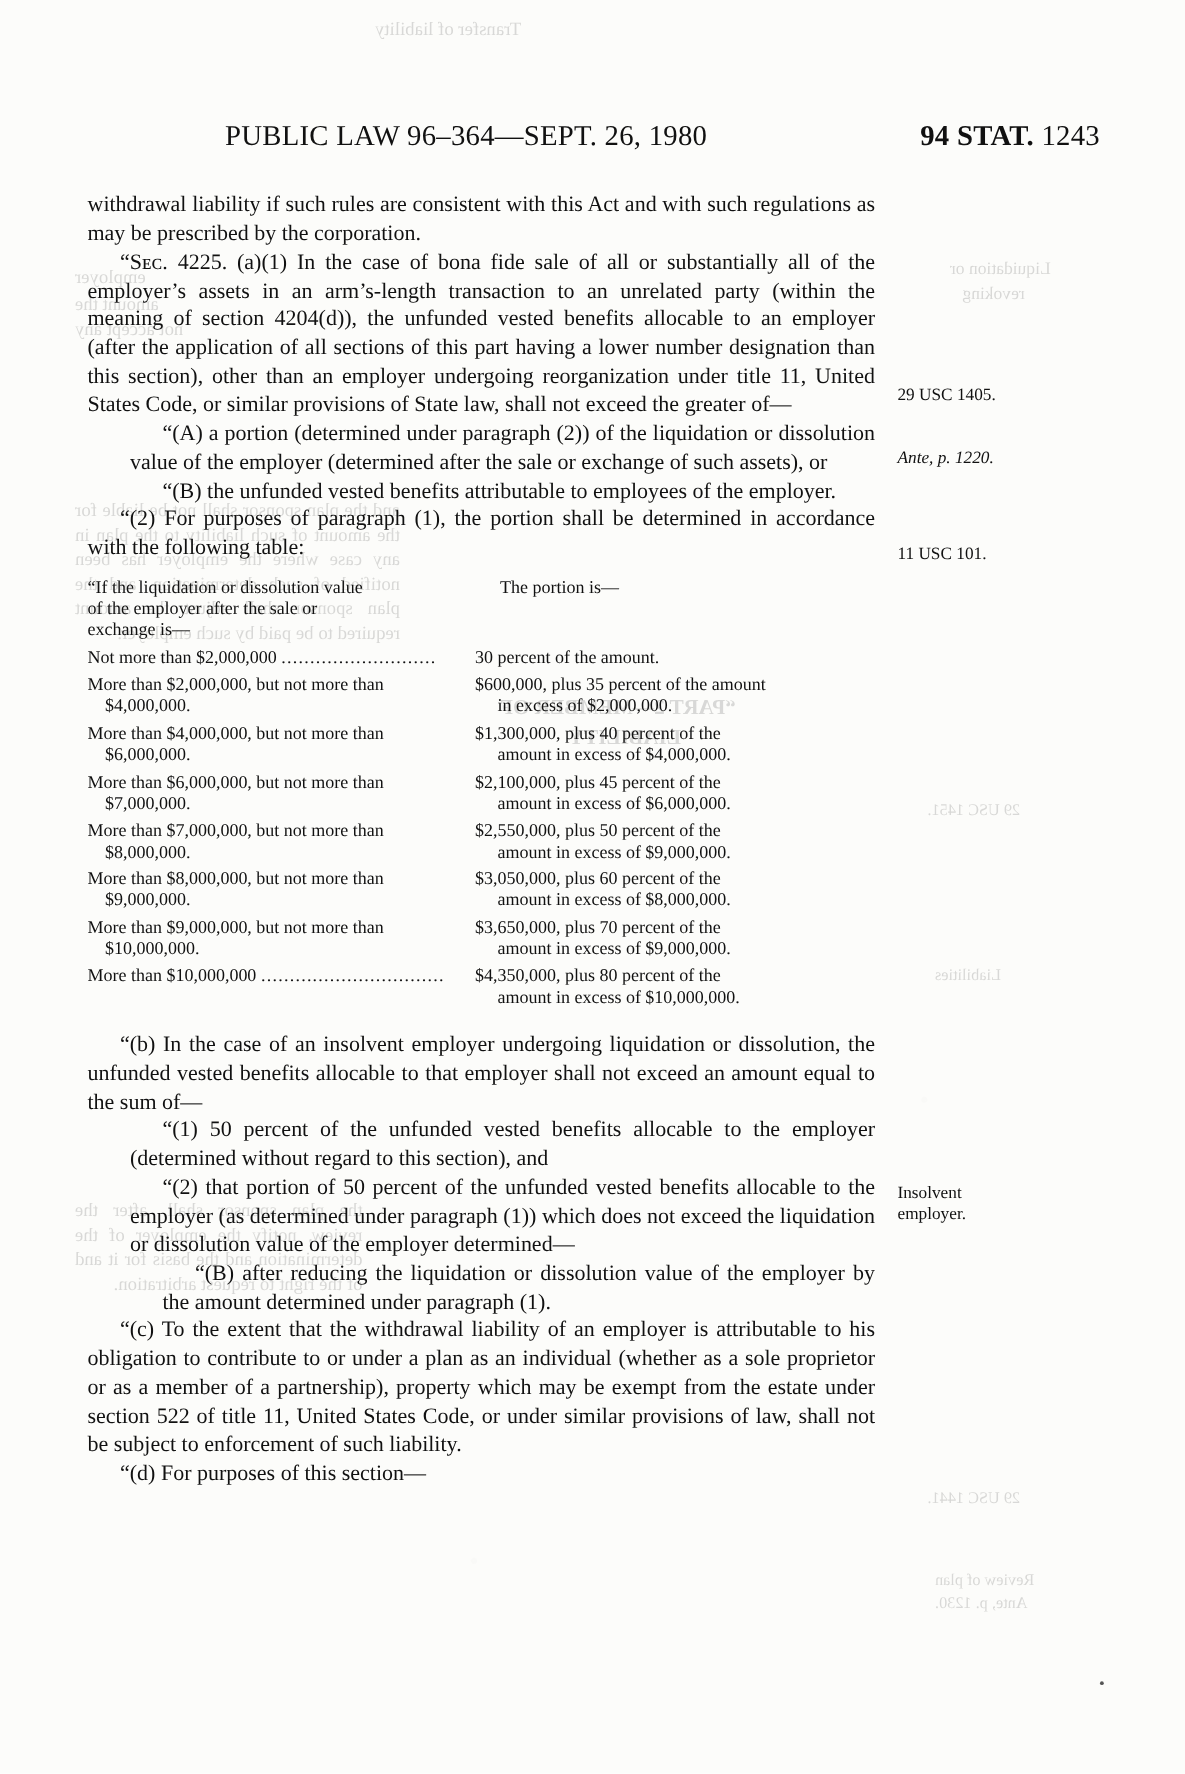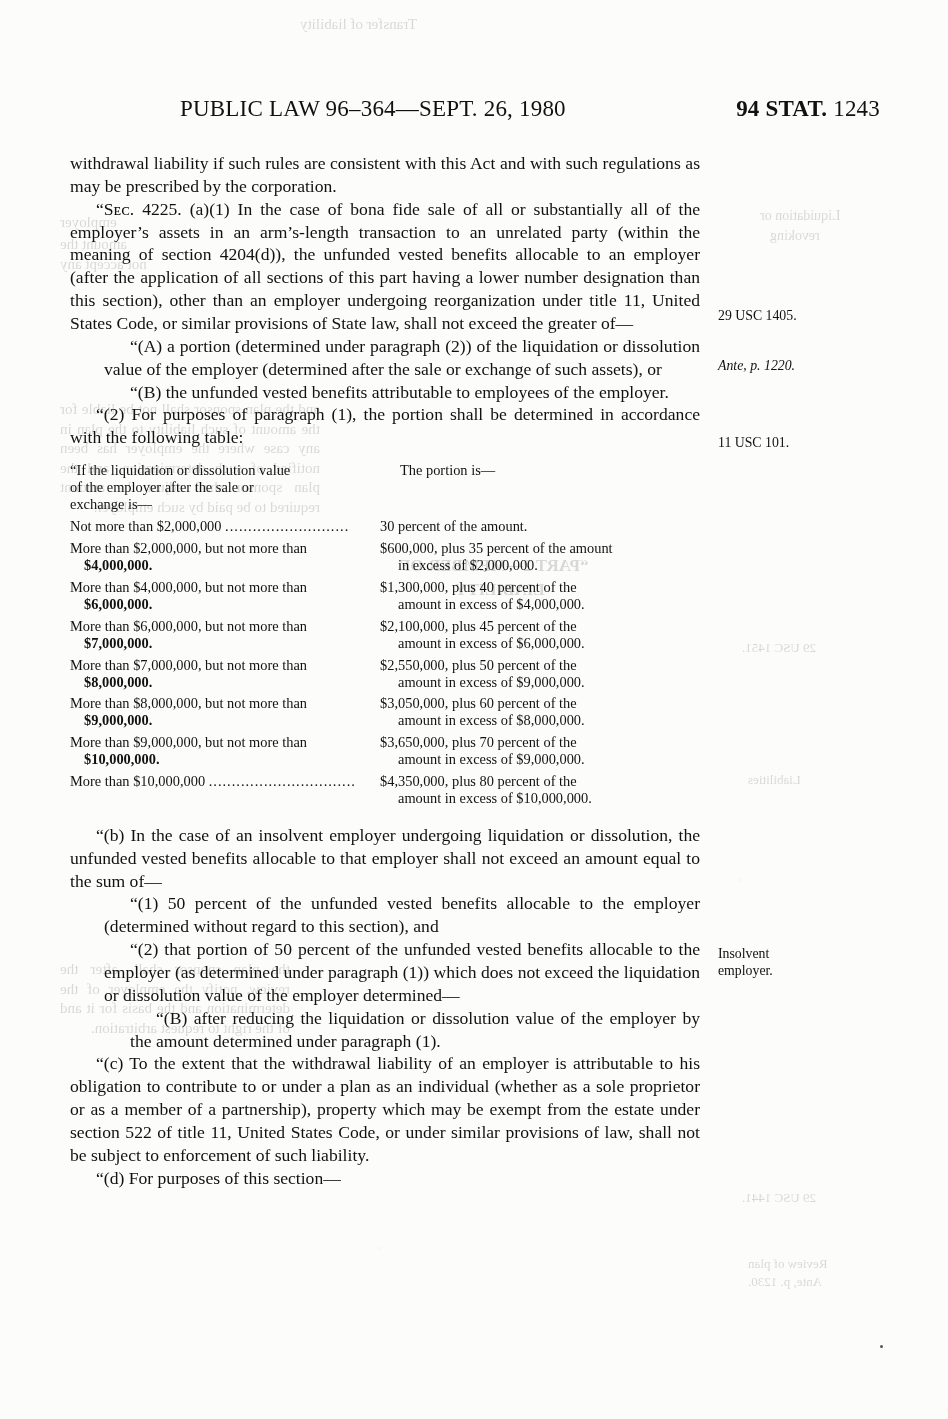--- a/index.html
+++ b/index.html
@@ -136,21 +136,20 @@
   }
   .leaders {
     white-space: nowrap;
   }
   .dots {
     letter-spacing: 1px;
   }
   .sub {
     display: block;
     padding-left: 14px;
-    font-weight: bold;
   }
   .rsub {
     display: block;
     padding-left: 18px;
   }
   .just {
     text-align: justify;
     text-justify: inter-word;
   }
   

